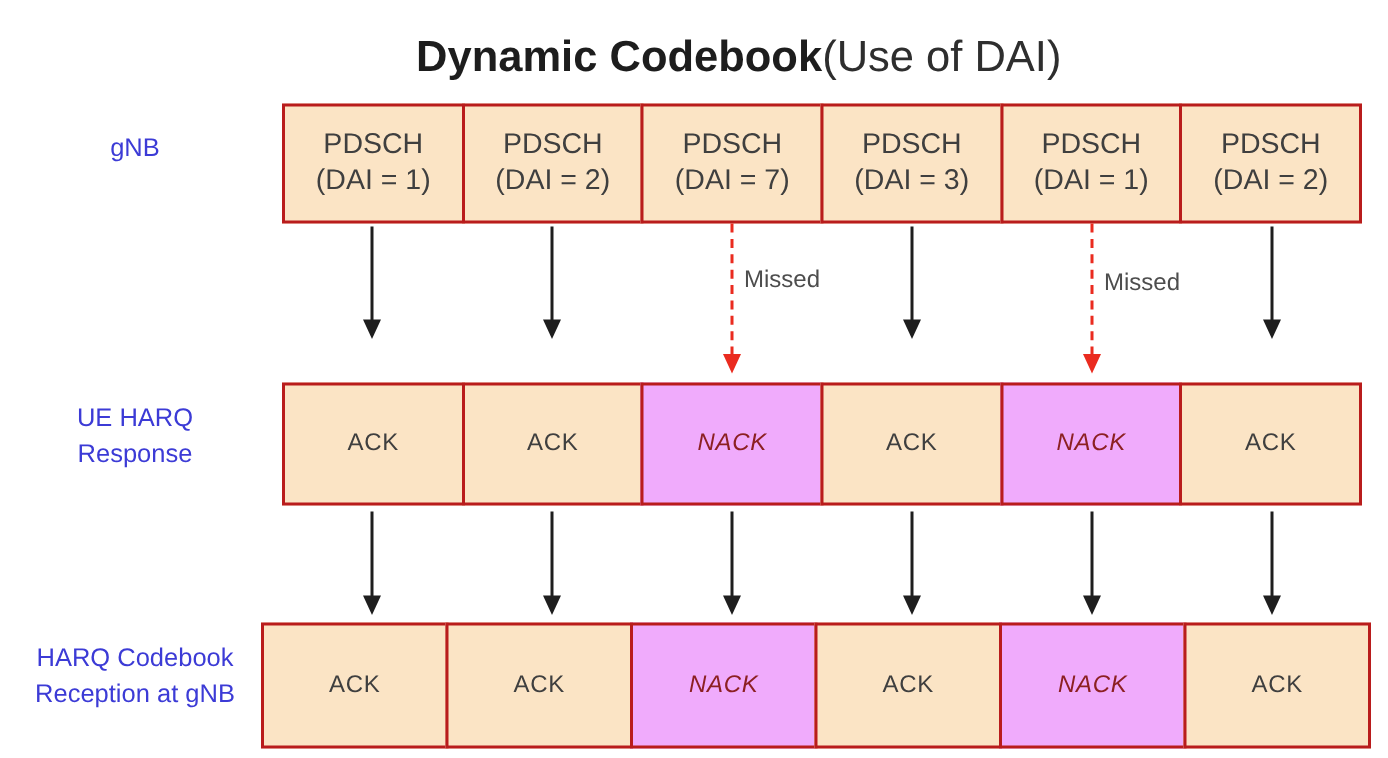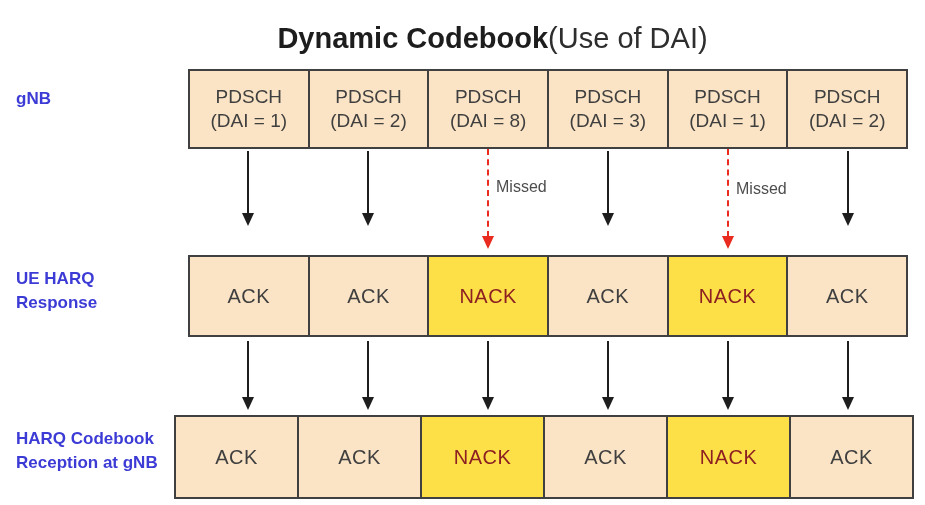--- a/index.html
+++ b/index.html
@@ -23,53 +23,54 @@
     font-size: 29px;
     color: #1d1d1d;
     white-space: nowrap;
   }
   .t-bold { font-weight: 700; }
   .t-reg  { font-weight: 400; color: #2e2e2e; }
 
   
   .side-label {
     position: absolute;
-    left: 16px;
+    left: 4px;
     width: 172px;
+    text-align: center;
     color: #3c3bd6;
-    font-weight: 700;
+    font-weight: 400;
     font-size: 17px;
     line-height: 24px;
   }
   .side-label.gnb      { top: 75px; }
   .side-label.ue       { top: 255px; }
   .side-label.codebook { top: 415px; }
 
   
   .box-row { position: absolute; display: flex; }
   .row-pdsch { left: 188px; top: 57px;  width: 720px; height: 80px; }
   .row-ue    { left: 188px; top: 243px; width: 720px; height: 82px; }
   .row-cb    { left: 174px; top: 403px; width: 740px; height: 84px; }
 
   .cell {
     flex: 1;
     background: #fbe4c5;
-    border: 2px solid #404040;
+    border: 2px solid #b91c1c;
     display: flex;
     align-items: center;
     justify-content: center;
     text-align: left;
     color: #3f3f3f;
     box-sizing: border-box;
   }
   .cell + .cell { margin-left: -2px; }
 
   .pdsch-cell { flex-direction: column; font-size: 19px; line-height: 24px; }
-  .resp-cell  { font-size: 20px; letter-spacing: 0.5px; }
-  .resp-cell[data-state="nack"] { background: #fde047; color: #8c2022; }
+  .resp-cell  { font-size: 16px; letter-spacing: 0.5px; }
+  .resp-cell[data-state="nack"] { background: #f0abfc; color: #8c2022; font-style: italic; }
 
   
   .arrow {
     position: absolute;
     width: 16px;
     display: flex;
     flex-direction: column;
     align-items: center;
   }
   .arrow .shaft { width: 0; border-left: 2px solid #1e1e1e; }
@@ -137,21 +138,21 @@
     <div class="cell pdsch-cell">
       <span>PDSCH</span>
       <span>(DAI = 1)</span>
     </div>
     <div class="cell pdsch-cell">
       <span>PDSCH</span>
       <span>(DAI = 2)</span>
     </div>
     <div class="cell pdsch-cell">
       <span>PDSCH</span>
-      <span>(DAI = 8)</span>
+      <span>(DAI = 7)</span>
     </div>
     <div class="cell pdsch-cell">
       <span>PDSCH</span>
       <span>(DAI = 3)</span>
     </div>
     <div class="cell pdsch-cell">
       <span>PDSCH</span>
       <span>(DAI = 1)</span>
     </div>
     <div class="cell pdsch-cell">

